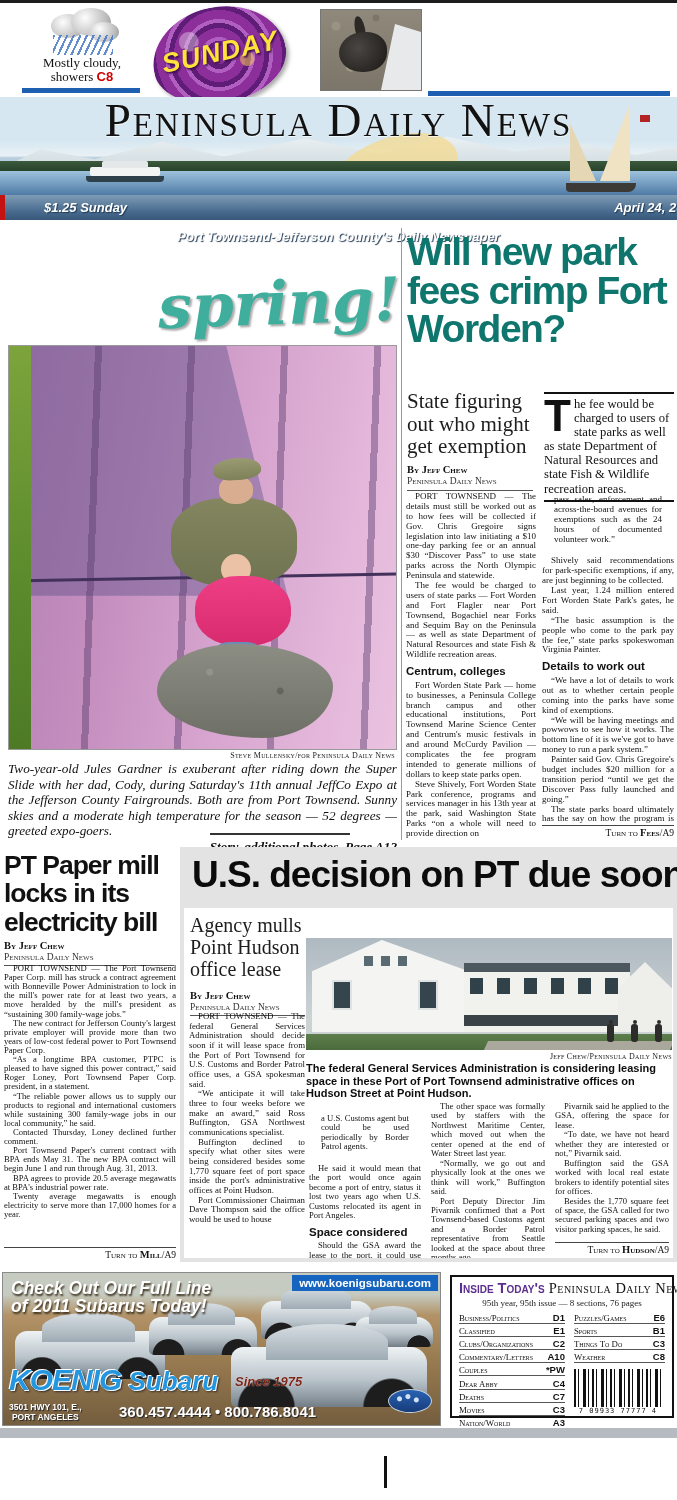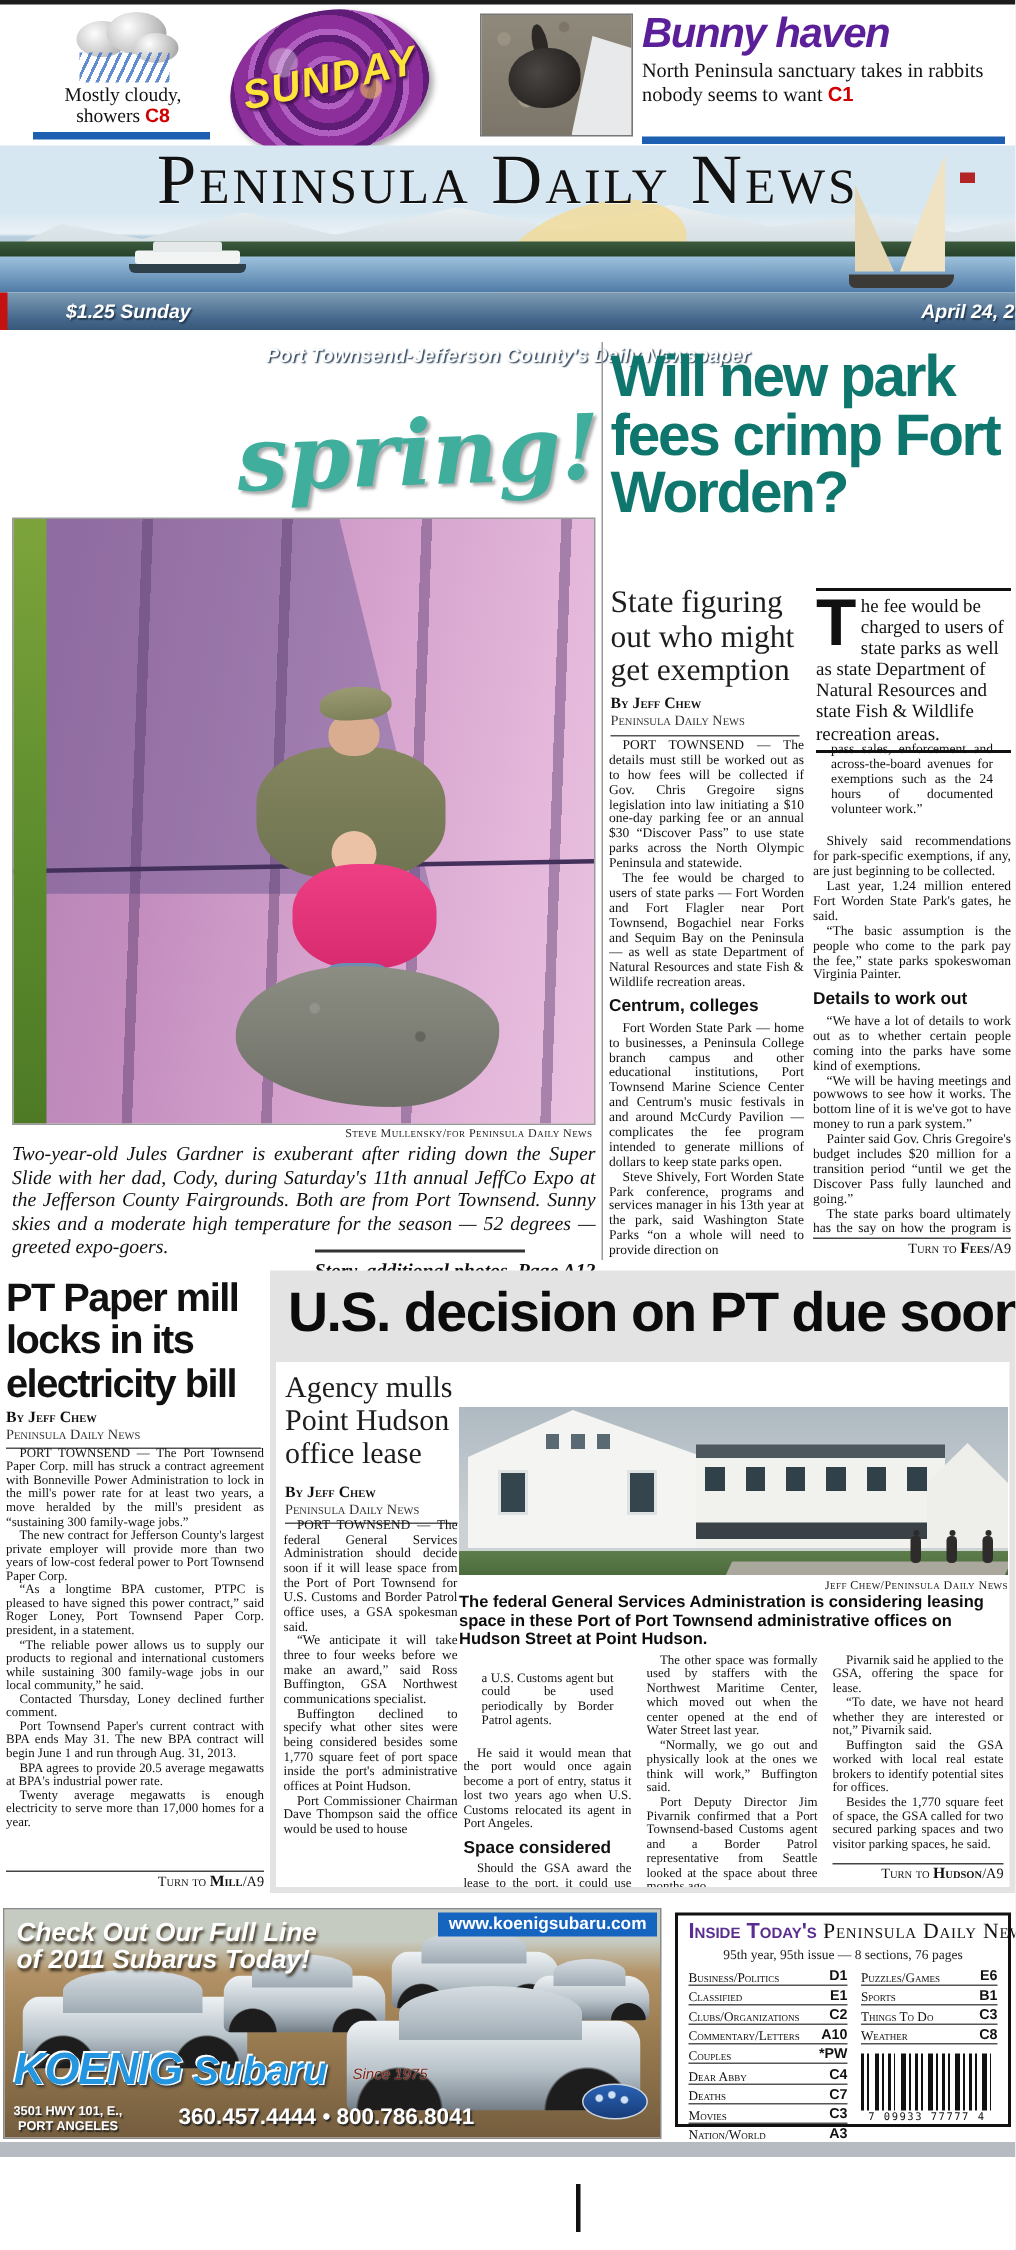--- a/index.html
+++ b/index.html
@@ -187,22 +187,22 @@
       background:
         radial-gradient(circle at 18% 100%,#1d1d1d 0 16%,transparent 17%),
         radial-gradient(circle at 82% 100%,#1d1d1d 0 16%,transparent 17%),
         linear-gradient(#eef2f4,#b9c3ca 55%,#8c97a0 85%,#717c85);}
   .car::before{content:"";position:absolute;left:18%;top:-38%;width:62%;height:60%;
       border-radius:50% 50% 0 0;background:linear-gradient(#d7dee3,#9fabb4);}
   .ad-koenig{position:absolute;left:6px;bottom:28px;font-family:"Liberation Sans",sans-serif;
       font-weight:bold;font-style:italic;color:#2496e0;font-size:30px;letter-spacing:-1px;
       text-shadow:1px 1px 0 #fff,-1px -1px 0 #fff,2px 2px 2px #333;}
   .ad-koenig .sub{font-size:26px;letter-spacing:0;margin-top:12px;}
-  .ad-since{position:absolute;left:232px;bottom:36px;color:#7c2416;font-weight:normal;font-style:italic;
-      font-size:10px;font-family:"Liberation Sans",sans-serif;text-shadow:0 0 1px #fff;margin-top:20px;}
+  .ad-since{position:absolute;left:232px;bottom:36px;color:#7c2416;font-weight:bold;font-style:italic;
+      font-size:13px;font-family:"Liberation Sans",sans-serif;text-shadow:0 0 1px #fff;margin-top:20px;}
   .ad-addr{position:absolute;left:6px;bottom:3px;color:#fff;font-family:"Liberation Sans",sans-serif;
       font-weight:bold;font-size:8.5px;line-height:1.1;text-align:center;text-shadow:1px 1px 1px #222;}
   .ad-phones{position:absolute;left:116px;bottom:5px;color:#fff;font-family:"Liberation Sans",sans-serif;
       font-weight:bold;font-size:15px;text-shadow:1px 1px 1px #222;}
   .ad-logo{position:absolute;right:8px;bottom:12px;width:42px;height:22px;border-radius:50%;
       background:radial-gradient(circle at 25% 40%,#cfe2f5 0 2px,transparent 3px),
                  radial-gradient(circle at 45% 30%,#cfe2f5 0 2px,transparent 3px),
                  radial-gradient(circle at 65% 45%,#cfe2f5 0 2px,transparent 3px),
                  linear-gradient(#2a62b4,#173c7a);border:1px solid #c9d4de;}
   
@@ -252,25 +252,20 @@
     <div class="egg"></div>
     <div class="sunday-word">SUNDAY</div>
   </div>
 
   <div class="abs bunnyphoto">
     <div class="hutch"></div>
     <div class="bunny-ear"></div>
     <div class="bunny-body"></div>
   </div>
 
-  <div class="abs teaser">
-    <h1>Bunny haven</h1>
-    <p><span>North Peninsula sanctuary takes in rabbits nobody seems to want</span>
-      <span class="pageref">C1</span></p>
-  </div>
   <div class="abs bluebar tbar"></div>
 
   <div class="abs banner">
     <div class="mtn"></div>
     <div class="sunsail"></div>
     <div class="trees"></div>
     <div class="water"></div>
     <div class="ferry-hull"></div>
     <div class="ferry-deck"></div>
     <div class="ferry-cab"></div>

